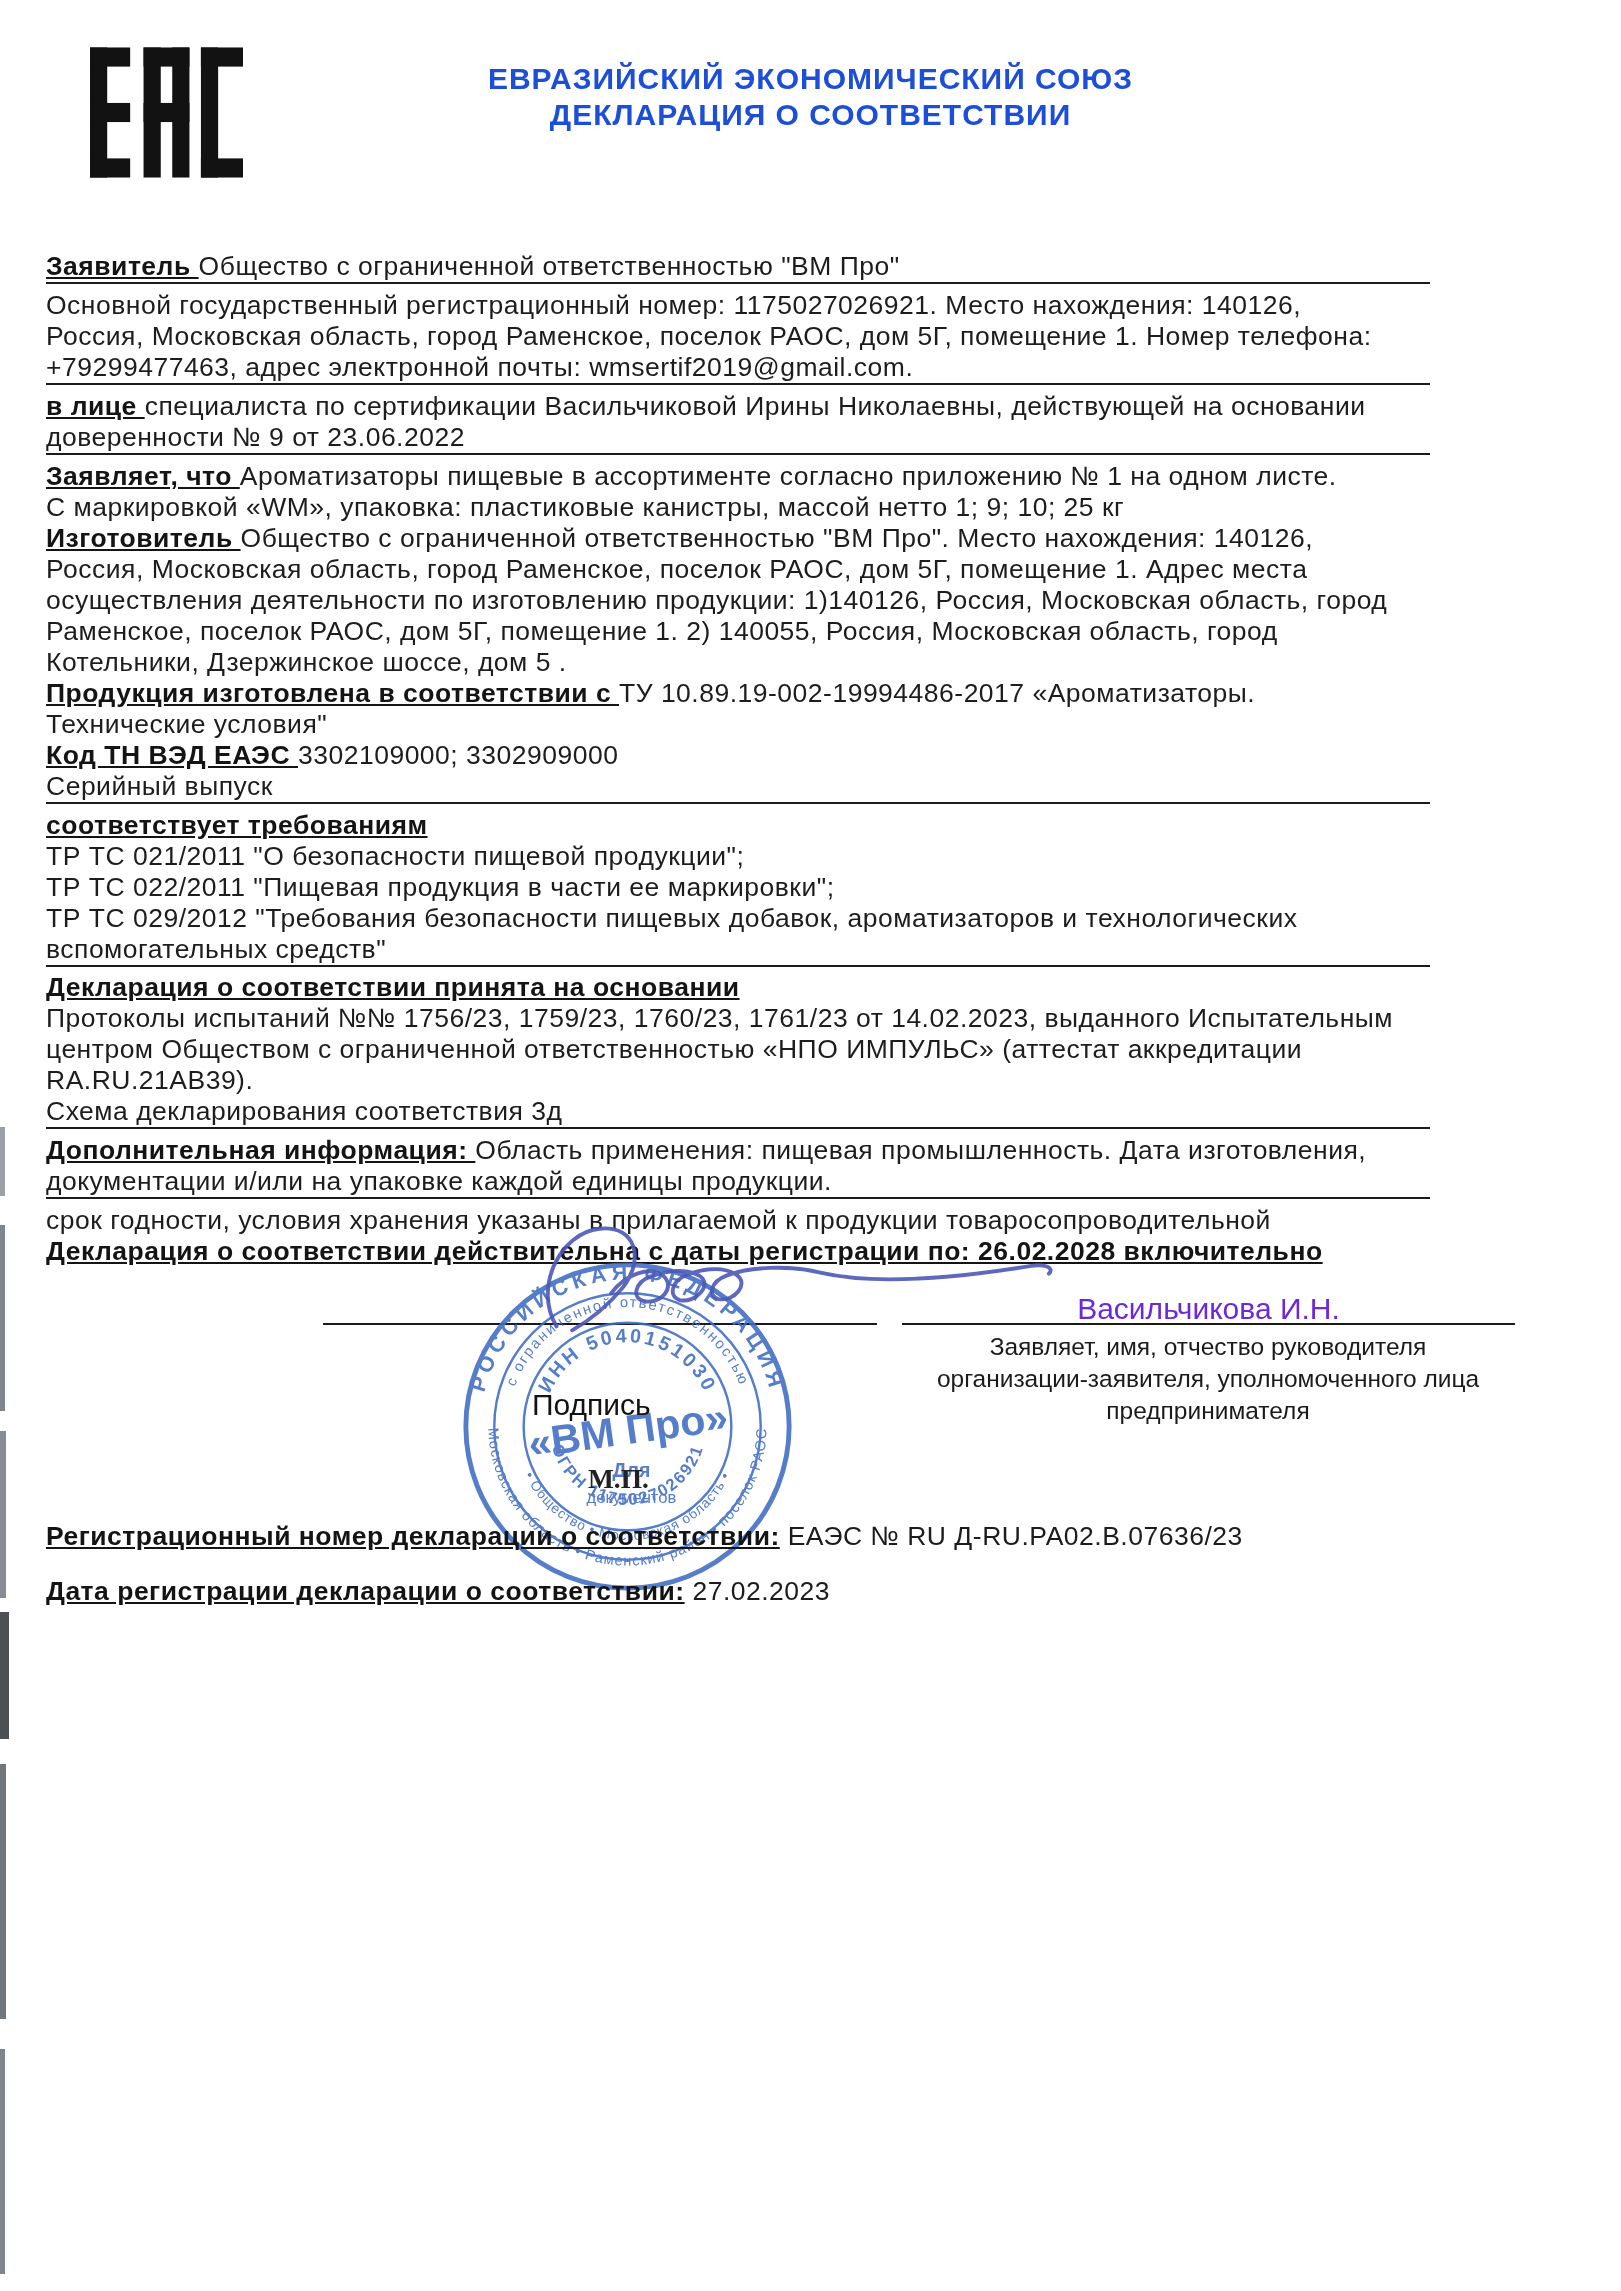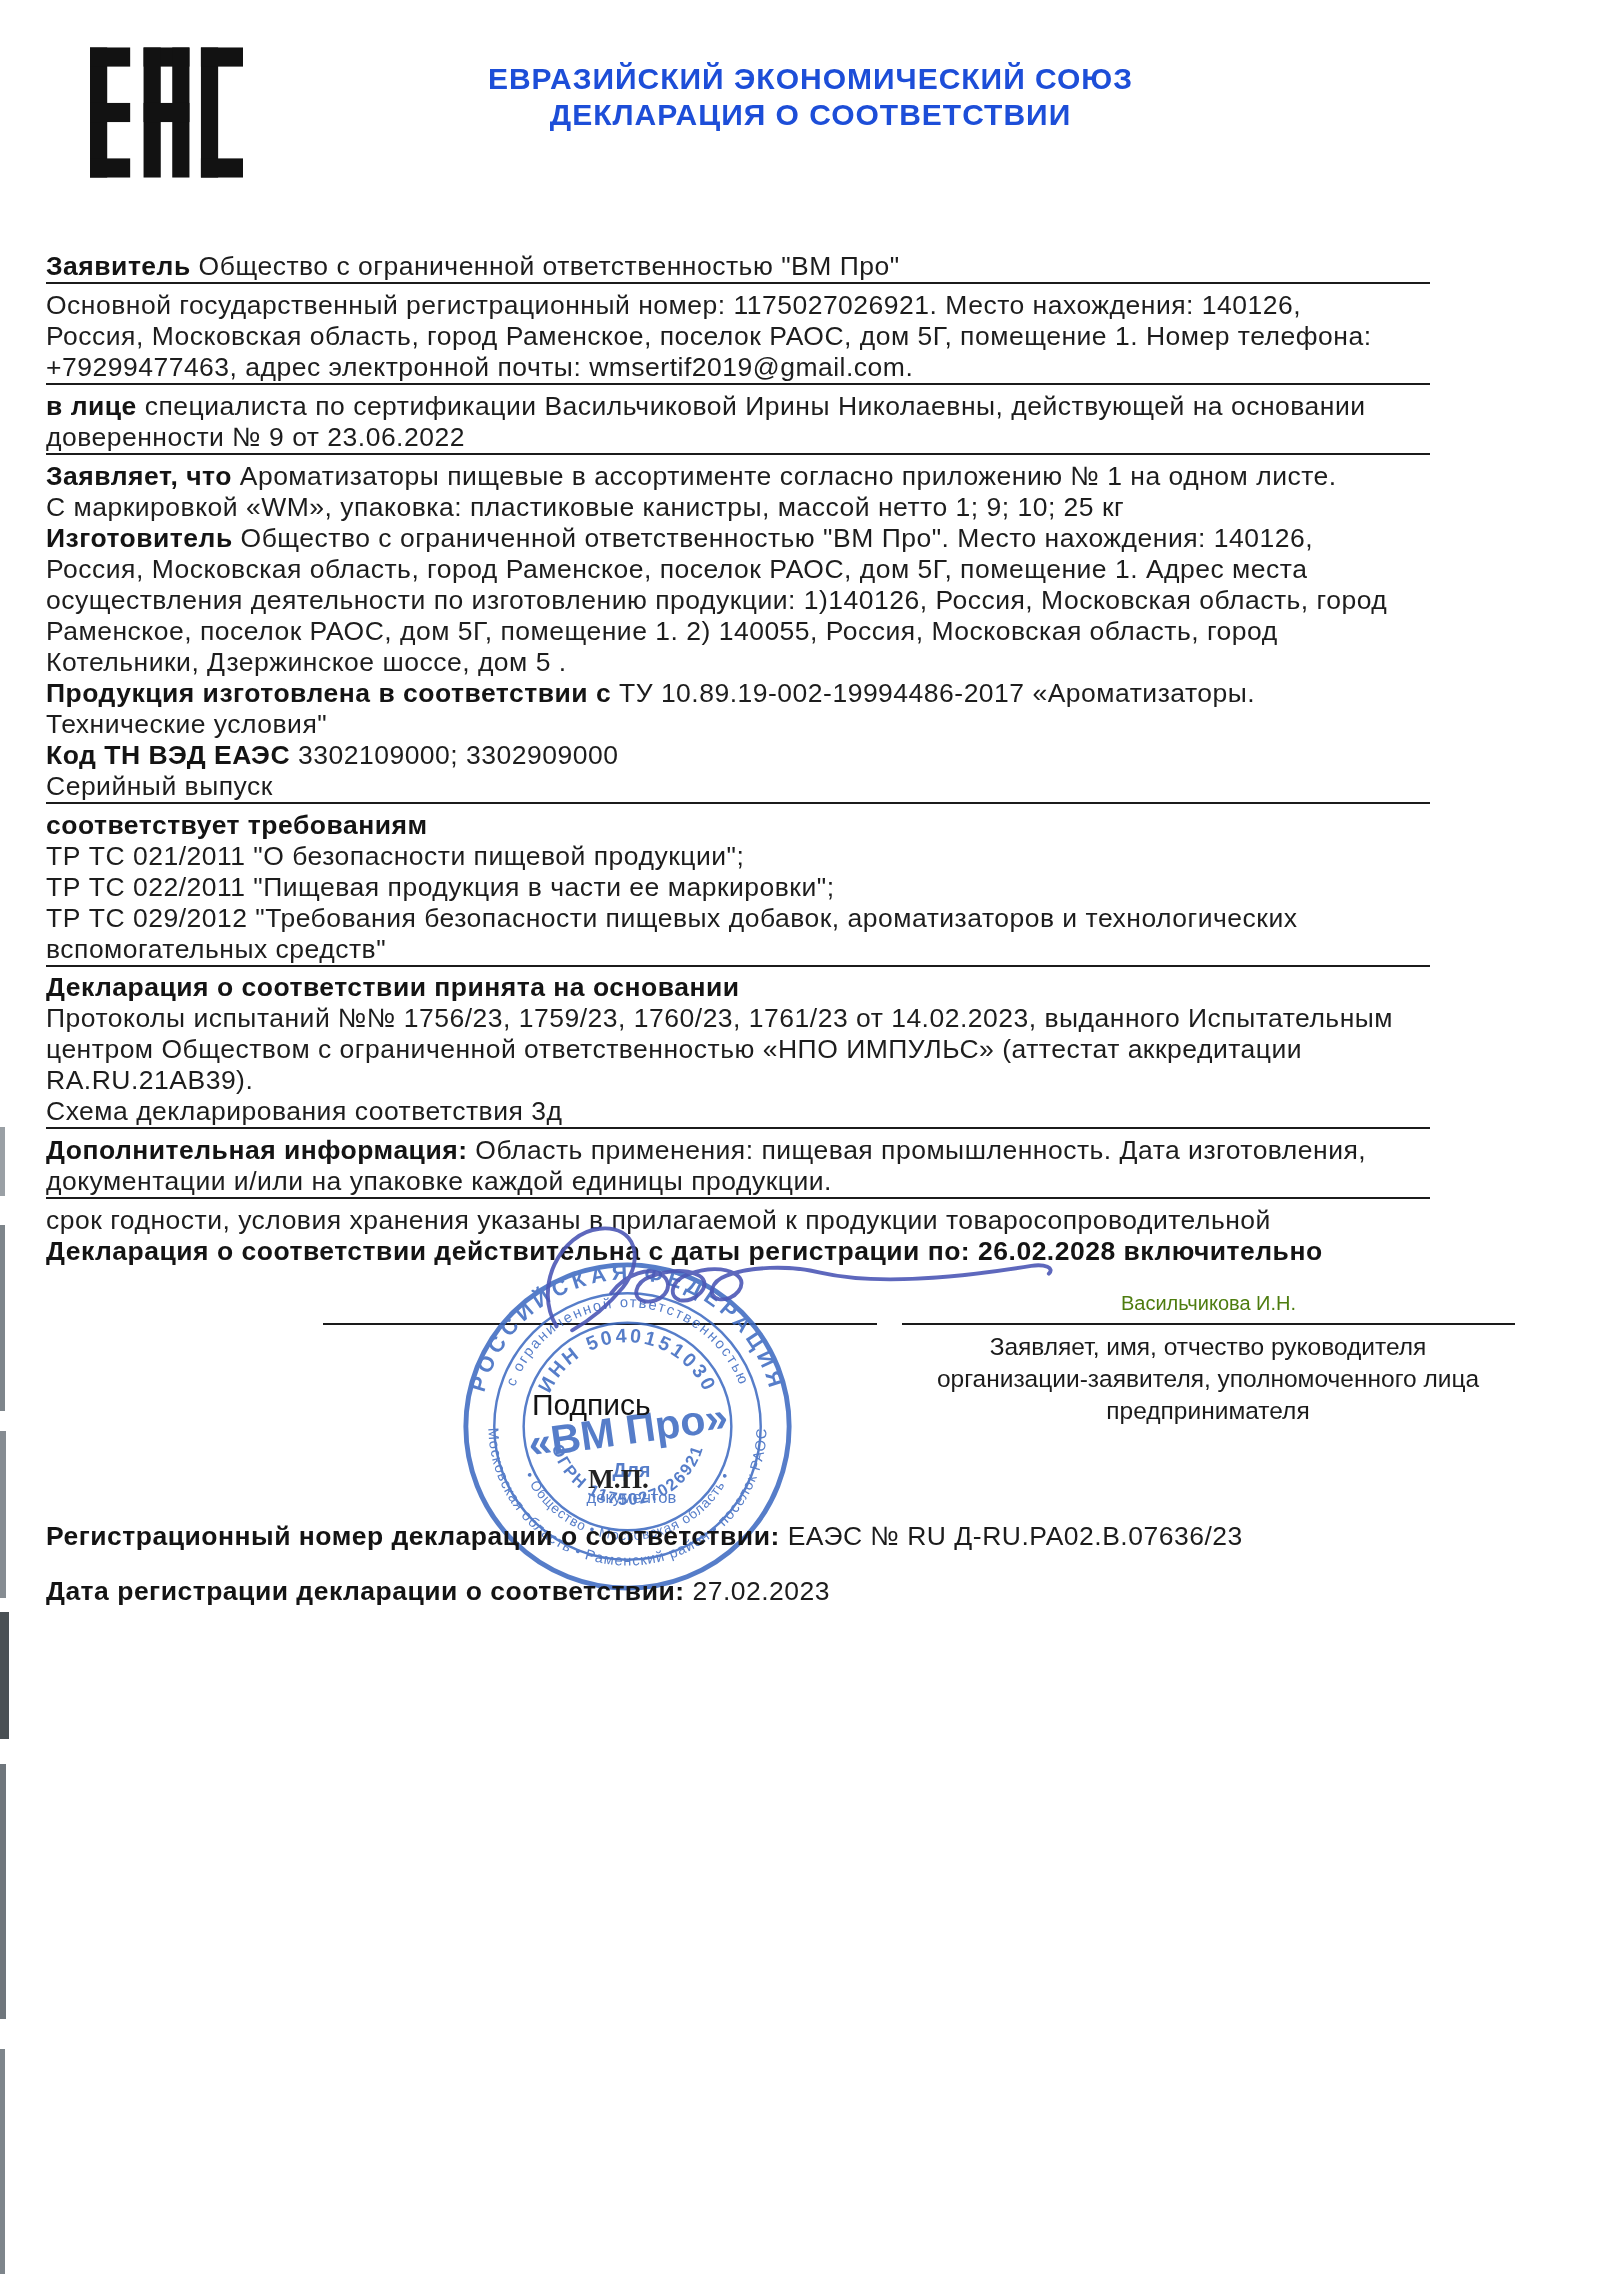--- a/index.html
+++ b/index.html
@@ -9,27 +9,27 @@
   }
   
   .logo{position:absolute;left:90px;top:46px;width:153px;height:133px;}
   .title{position:absolute;left:0;right:0;top:61px;text-align:center;
     font-weight:bold;font-size:30px;line-height:36px;letter-spacing:1px;color:#1d4ed8;}
   
   .doc{position:absolute;left:46px;top:251px;width:1384px;font-size:26.5px;
     letter-spacing:0.5px;color:#1d1d1d;}
   .doc-row{line-height:31px;white-space:nowrap;height:31px;}
   .doc-row.ul{border-bottom:2.9px solid #1b1b1b;margin-bottom:5.9px;}
-  .b{font-weight:bold;color:#141414;}
+  .b{font-weight:bold;color:#141414;text-decoration:underline;}
   
   .sigline{position:absolute;height:0;border-top:2.9px solid #1a1a1a;}
   .sigline.left{left:323px;top:1323px;width:554px;}
   .sigline.right{left:902px;top:1323px;width:613px;}
   .signer-name{position:absolute;left:902px;width:613px;top:1292px;text-align:center;
-    font-size:20px;color:#4d7c0f;}
+    font-size:30px;color:#6d28d9;}
   .signer-caption{position:absolute;left:887px;width:642px;top:1331px;text-align:center;
     font-size:24.5px;line-height:32px;color:#1b1b1b;}
   .sign-label{position:absolute;left:532px;top:1372px;font-size:30px;color:#131313;margin-top:16px;}
   .mp-label{position:absolute;left:588px;top:1464px;font-size:27.4px;font-weight:bold;
     font-family:"Liberation Serif", serif;color:#222;}
   .stamp{position:absolute;left:459px;top:1258px;width:337px;height:337px;opacity:.88;}
   .sign-ink{position:absolute;left:495px;top:1217px;width:588px;height:127px;}
   
   .reg-row{position:absolute;left:46px;font-size:26.5px;letter-spacing:0.5px;white-space:nowrap;}
   .reg-number{top:1521px;}

